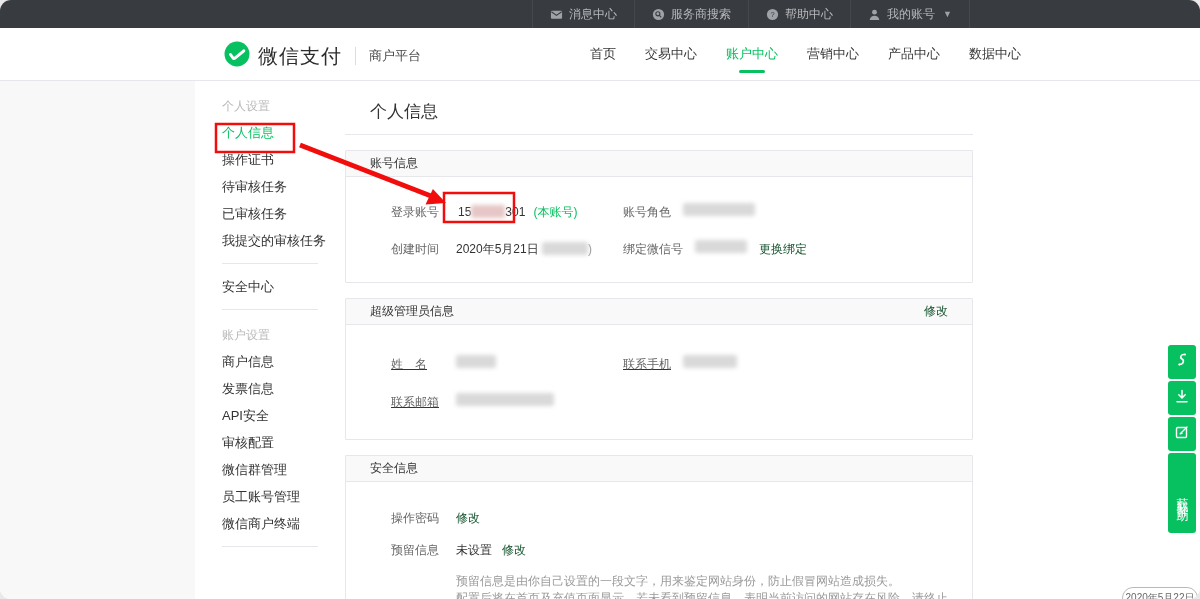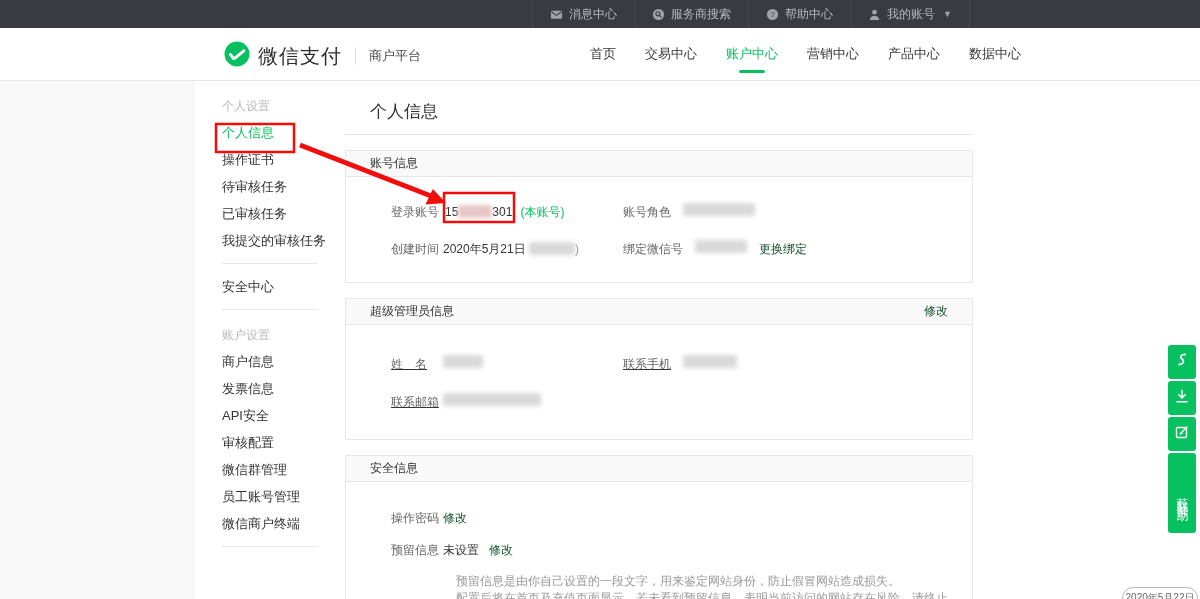--- a/index.html
+++ b/index.html
@@ -1,17 +1,17 @@
 <!DOCTYPE html>
 <html><head>
 <meta charset="utf-8">
 <style>
   * { margin:0; padding:0; box-sizing:border-box; }
   body { background:#e9e9e9; font-family:"Liberation Sans","DejaVu Sans",sans-serif; }
-  .page { position:relative; width:1200px; height:599px; background:#fff; overflow:hidden; margin:0 auto; }
+  .page { position:relative; width:1200px; height:599px; background:#fff; overflow:hidden; margin:0 auto;border-radius:11px; }
 
   
   .topbar { position:absolute; top:0; left:0; right:0; height:28px; background:#383b40;
             display:flex; justify-content:flex-end; padding-right:230px; }
   .topbar-item { display:flex; align-items:center; gap:6px; padding:0 17px; color:#b7b9bc;
                  font-size:12px; border-left:1px solid #45484d; cursor:pointer; white-space:nowrap; }
   .topbar-item:last-child { border-right:1px solid #45484d; }
   .topbar-item svg { display:block; }
   .caret { font-size:9px; color:#9fa2a6; margin-left:2px; }
 
@@ -41,21 +41,21 @@
   .page-title { padding:19px 0 0 25px; font-size:17px; color:#333; height:43px; }
   .title-rule { border-top:1px solid #e7e7eb; margin-top:10px; }
   .card { border:1px solid #e7e7eb; margin-top:15px; border-radius:1px; background:#fff; }
   .card-header { height:26px; line-height:25px; background:#f9f9f9; border-bottom:1px solid #e7e7eb;
                  padding:0 24px; font-size:12px; color:#333; display:flex; justify-content:space-between; }
   .card-body { padding:26px 24px 24px 45px; font-size:12px; color:#333; }
   .row { display:flex; margin-bottom:19px; align-items:baseline; }
   .row:last-child { margin-bottom:0; }
   .cell1 { width:232px; display:flex; align-items:baseline; flex:none; }
   .cell2 { display:flex; align-items:baseline; }
-  .lbl { width:52px; flex:none; color:#666; white-space:nowrap; }
+  .lbl { width:52px; flex:none; color:#666; margin-right:13px; white-space:nowrap; }
   .lbl2 { min-width:48px; flex:none; color:#666; margin-right:12px; white-space:nowrap; }
   .val { color:#333; white-space:nowrap; }
   .link { color:#14532d; cursor:pointer; text-decoration:none; white-space:nowrap; }
   .tag-green { color:#07c160; margin-left:6px; }
   .blur { display:inline-block; height:13px; border-radius:2px; background:#d9d9d9;
           filter:blur(2px); vertical-align:-2px; }
   .blur.pink { background:#e6c6c6; }
   .desc { margin-top:14px; font-size:12px; color:#999; line-height:17px; }
 
   .sec-row { display:flex; margin-bottom:14px; align-items:baseline; }

